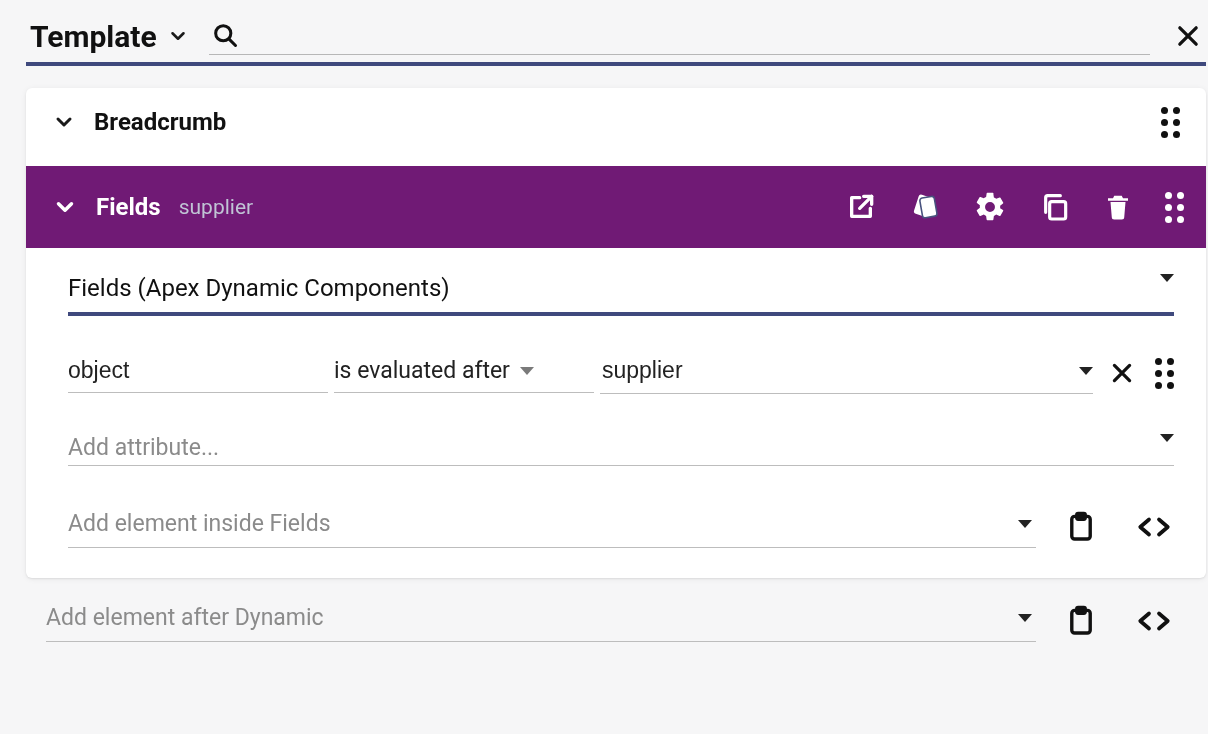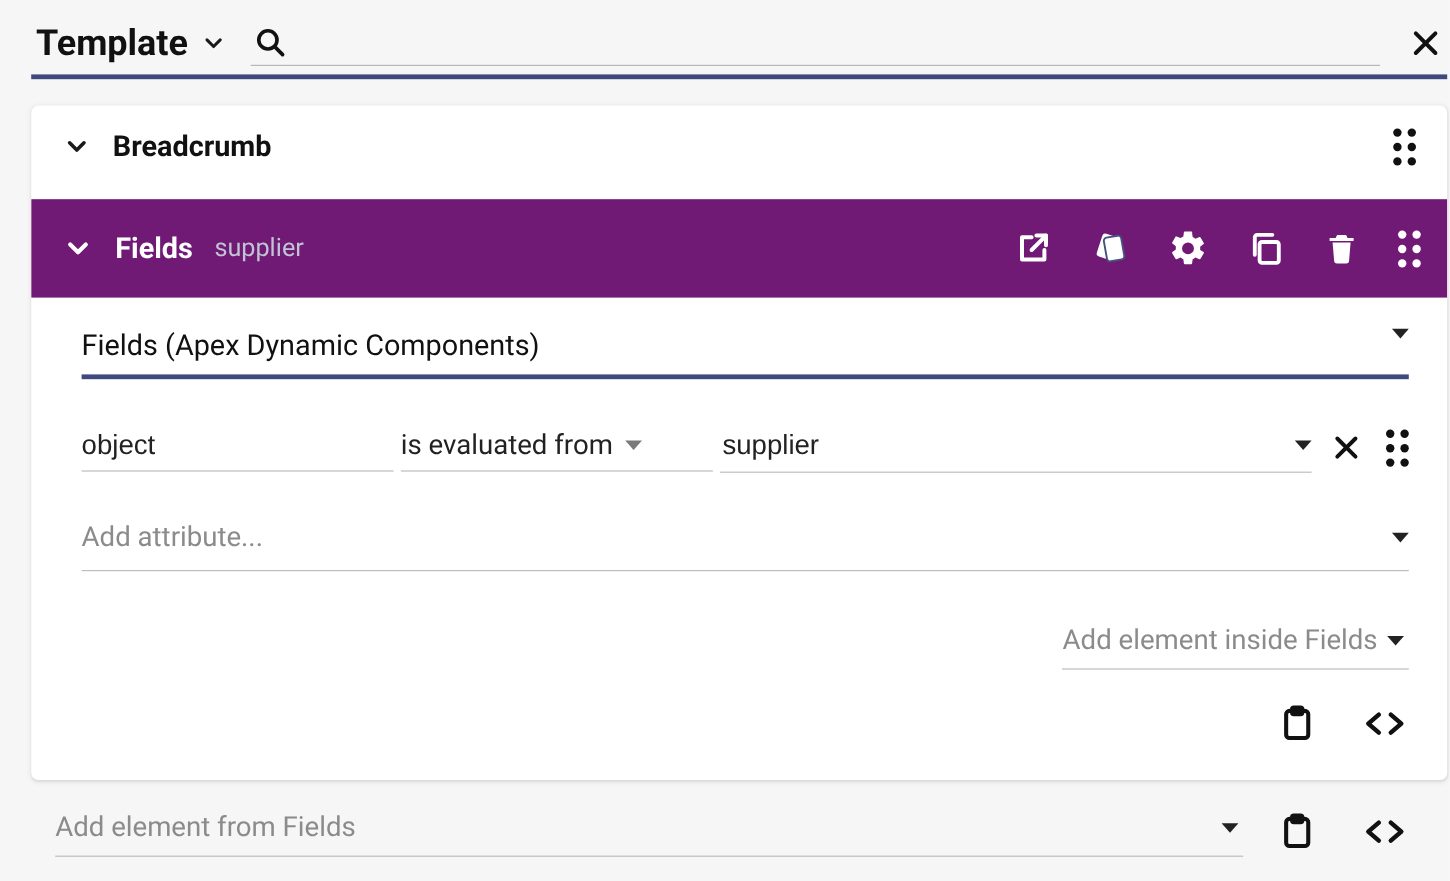--- a/index.html
+++ b/index.html
@@ -201,37 +201,36 @@
   .inline-icons {
     display: flex;
     align-items: center;
     gap: 20px;
     margin-left: 10px;
   }
   .inline-icons .icon-btn { color: #111; }
 
   .add-attr-row {
     display: flex;
-    align-items: center;
+    align-items: flex-start;
     border-bottom: 1px solid #bdbdbd;
-    padding-bottom: 14px;
+    padding-bottom: 4px;
     margin-bottom: 40px;
     gap: 10px;
   }
   .add-attr-row .placeholder-text {
     font-size: 23px;
     color: #8b8b8b;
     flex: 1;
   }
 
   .add-element-row {
     display: flex;
-    align-items: flex-end;
+    align-items: center;
     gap: 28px;
-    flex-direction: column;
   }
   .add-element-select {
     flex: 1;
     display: flex;
     align-items: center;
     border-bottom: 1px solid #bdbdbd;
     padding: 4px 4px 10px 0;
     gap: 8px;
   }
   .add-element-select .placeholder-text {
@@ -387,21 +386,21 @@
       <div class="body">
 
         <div class="type-row">
           <span class="type-text">Fields (Apex Dynamic Components)</span>
           <span class="down-caret"></span>
         </div>
 
         <div class="attr-line">
           <input class="attr-input attr-name" value="object" style="">
           <div class="eval-select">
-            <span>is evaluated from</span>
+            <span>is evaluated after</span>
             <span class="down-caret"></span>
           </div>
           <div class="attr-value-wrap">
             <input class="attr-value" value="supplier" style="">
             <span class="down-caret" style="color:#222;"></span>
           </div>
           <div class="inline-icons">
             <span class="icon-btn">
               <svg width="26" height="26" viewBox="0 0 24 24">
                   <path d="M5 5 L19 19 M19 5 L5 19" stroke="#111" stroke-width="3" stroke-linecap="round"></path>
@@ -444,21 +443,21 @@
                 </svg>
             </span>
           </div>
         </div>
 
       </div>
     </div>
 
     <div class="after-row">
       <div class="add-element-select">
-        <span class="placeholder-text">Add element from Fields</span>
+        <span class="placeholder-text">Add element after Dynamic</span>
         <span class="down-caret" style="color:#222;"></span>
       </div>
       <div class="row-icons">
         <span class="icon-btn">
           <svg width="34" height="34" viewBox="0 0 24 24">
               <rect x="5.5" y="4.5" width="13" height="16" rx="2" fill="none" stroke="#111" stroke-width="2.4"></rect>
               <rect x="9" y="2.5" width="6" height="4" rx="1" fill="none" stroke="#111" stroke-width="2.4"></rect>
             </svg>
         </span>
         <span class="icon-btn">

